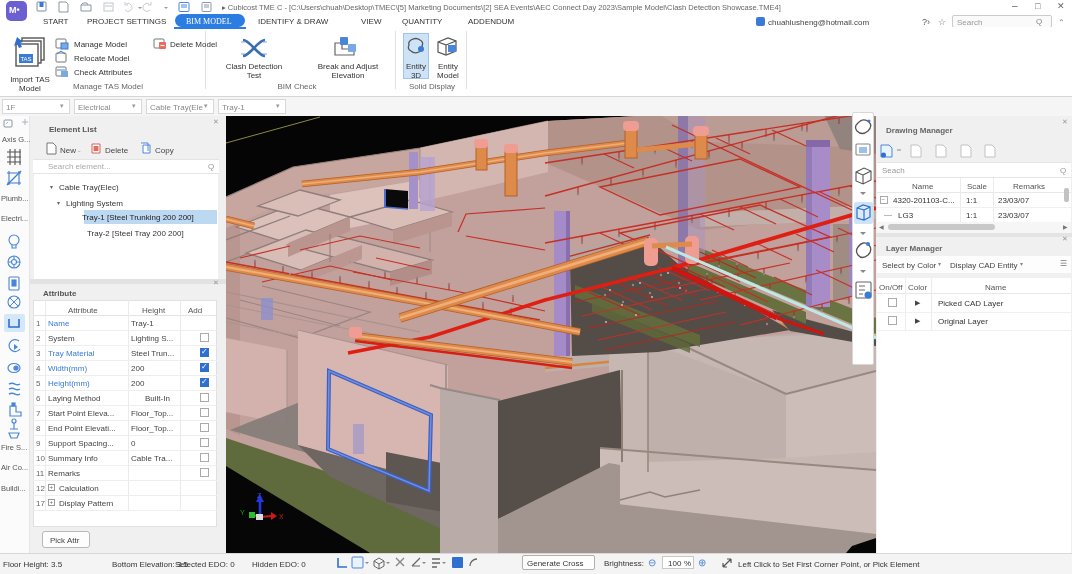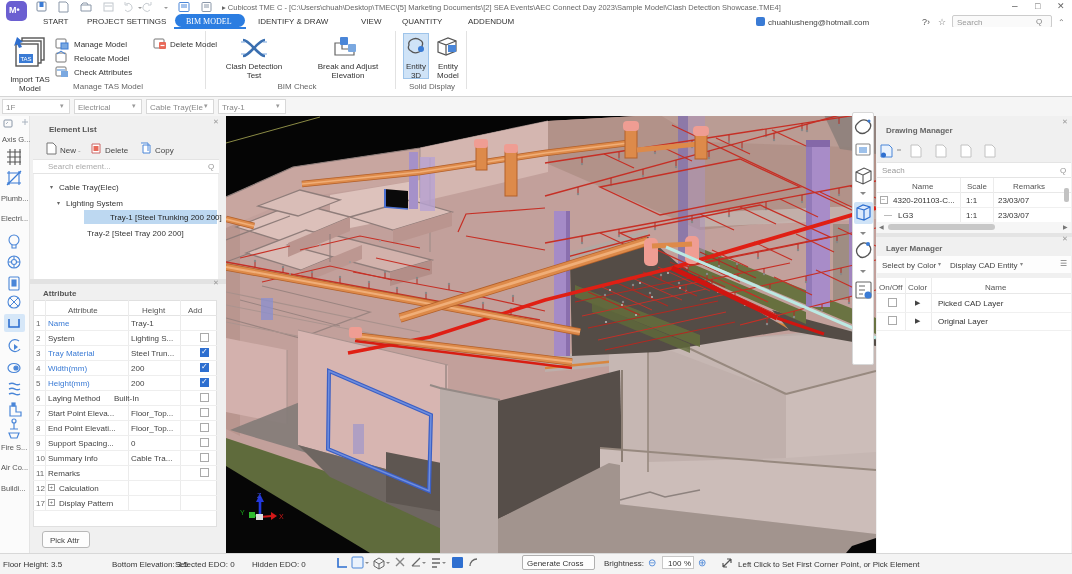--- a/index.html
+++ b/index.html
@@ -209,21 +209,21 @@
 <div class="ab" style="left:33px;top:159px;width:186px;height:15px;background:#fff;border-top:1px solid #e4e4e4;border-bottom:1px solid #e4e4e4;"></div>
 <div class="tx" style="left:48px;top:162px;color:#aaa;">Search element...</div>
 <div class="tx" style="left:208px;top:162px;color:#999;">Q</div>
 
 <div class="ab" style="left:34px;top:174px;width:184px;height:105px;background:#fff;"></div>
 <div class="tx" style="left:50px;top:183px;color:#666;font-size:6px;">▾</div>
 <div class="tx" style="left:59px;top:183px;color:#333;">Cable Tray(Elec)</div>
 <div class="tx" style="left:57px;top:199px;color:#666;font-size:6px;">▾</div>
 <div class="tx" style="left:66px;top:199px;color:#333;">Lighting System</div>
 <div class="ab" style="left:84px;top:210px;width:133px;height:14px;background:#bdd8f1;"></div>
-<div class="tx" style="left:82px;top:213px;color:#222;margin-left:28px;">Tray-1 [Steel Trunking 200 200]</div>
+<div class="tx" style="left:82px;top:213px;color:#222;">Tray-1 [Steel Trunking 200 200]</div>
 <div class="tx" style="left:87px;top:229px;color:#333;">Tray-2 [Steel Tray 200 200]</div>
 
 <div class="ab" style="left:30px;top:279px;width:196px;height:5px;background:#e2e2e2;"></div>
 <div class="tx" style="left:213px;top:279px;color:#999;font-size:7px;">✕</div>
 <div class="tx" style="left:43px;top:289px;color:#555;font-weight:bold;">Attribute</div>
 
 <div class="ab" style="left:33px;top:300px;width:184px;height:227px;background:#fff;border:1px solid #e0e0e0;"></div>
 <div class="tx" style="left:68px;top:306px;color:#555;">Attribute</div>
 <div class="tx" style="left:142px;top:306px;color:#555;">Height</div>
 <div class="tx" style="left:188px;top:306px;color:#555;">Add</div>
@@ -253,21 +253,21 @@
 <div class="tx" style="left:201px;top:362px;color:#fff;font-size:8px;">✓</div>
 <div class="ab" style="left:33px;top:375px;width:184px;height:1px;background:#eeeeee;"></div>
 <div class="tx" style="left:36px;top:379px;color:#666;">5</div>
 <div class="tx" style="left:48px;top:379px;color:#3a7bd5;">Height(mm)</div>
 <div class="tx" style="left:131px;top:379px;color:#444;">200</div>
 <div class="ab" style="left:200px;top:378px;width:9px;height:9px;background:#2e6fd0;"></div>
 <div class="tx" style="left:201px;top:377px;color:#fff;font-size:8px;">✓</div>
 <div class="ab" style="left:33px;top:390px;width:184px;height:1px;background:#eeeeee;"></div>
 <div class="tx" style="left:36px;top:394px;color:#666;">6</div>
 <div class="tx" style="left:48px;top:394px;color:#444;">Laying Method</div>
-<div class="tx" style="left:114px;top:394px;color:#444;">Built-In</div>
+<div class="tx" style="left:145px;top:394px;color:#444;">Built-In</div>
 <div class="ab" style="left:200px;top:393px;width:9px;height:9px;border:1px solid #aaa;background:#fff;"></div>
 <div class="ab" style="left:33px;top:405px;width:184px;height:1px;background:#eeeeee;"></div>
 <div class="tx" style="left:36px;top:409px;color:#666;">7</div>
 <div class="tx" style="left:48px;top:409px;color:#444;">Start Point Eleva...</div>
 <div class="tx" style="left:131px;top:409px;color:#444;">Floor_Top...</div>
 <div class="ab" style="left:200px;top:408px;width:9px;height:9px;border:1px solid #aaa;background:#fff;"></div>
 <div class="ab" style="left:33px;top:420px;width:184px;height:1px;background:#eeeeee;"></div>
 <div class="tx" style="left:36px;top:424px;color:#666;">8</div>
 <div class="tx" style="left:48px;top:424px;color:#444;">End Point Elevati...</div>
 <div class="tx" style="left:131px;top:424px;color:#444;">Floor_Top...</div>

